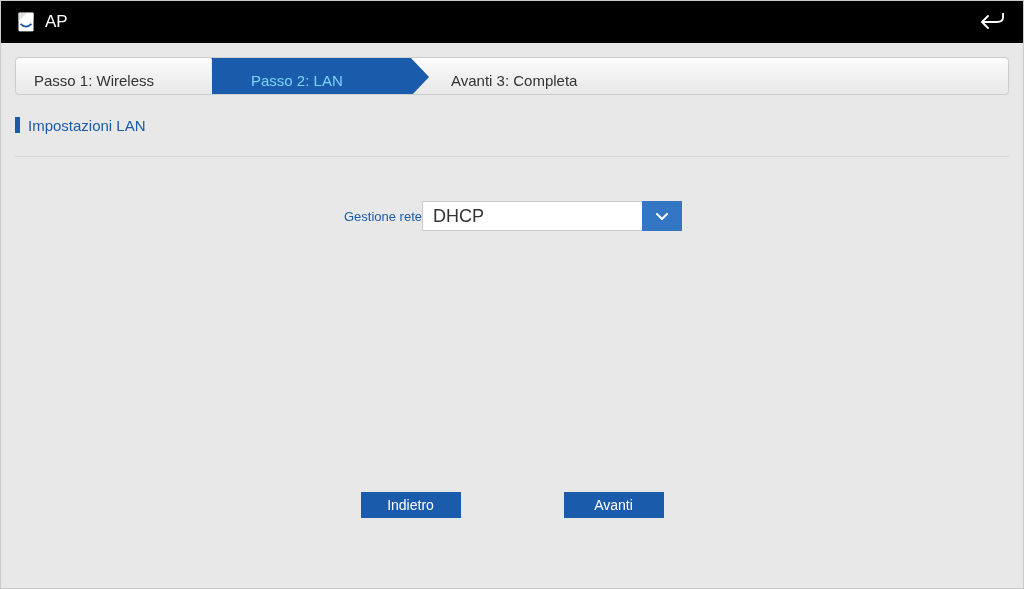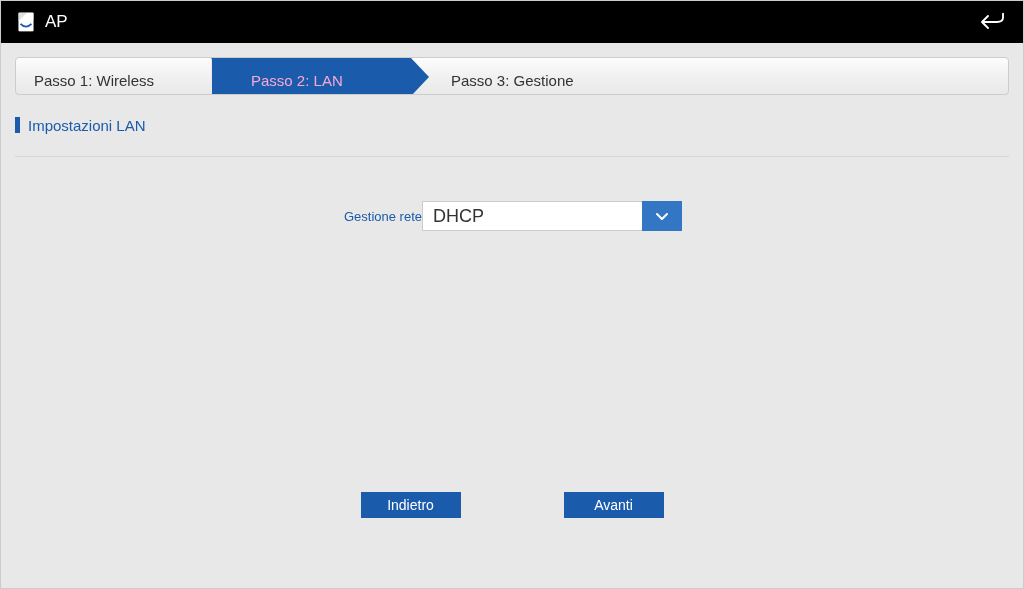--- a/index.html
+++ b/index.html
@@ -76,21 +76,21 @@
       position: relative;
       height: 100%;
       display: flex;
       align-items: center;
       padding: 8px 30px 0 22px;
       font-size: 15px;
       color: #333;
     }
     .step.active {
       background: #1a5bab;
-      color: #f9a8d4;
+      color: #7dd3fc;
     }
     .step-arrow {
       position: absolute;
       right: -18px;
       top: 0;
       width: 0;
       height: 0;
       border-top: 19px solid transparent;
       border-bottom: 19px solid transparent;
       z-index: 2;
@@ -236,21 +236,21 @@
     <div class="stepper">
       <div class="step step1">
         <span>Passo 1: Wireless</span>
         <div class="step-arrow"></div>
       </div>
       <div class="step step2 active">
         <span>Passo 2:  LAN</span>
         <div class="step-arrow"></div>
       </div>
       <div class="step step3">
-        <span>Passo 3: Gestione</span>
+        <span>Avanti 3: Completa</span>
       </div>
     </div>
 
     <div class="section-header">
       <div class="section-marker"></div>
       <div class="section-title">Impostazioni LAN</div>
     </div>
 
     <div class="form-row">
       <div class="form-label">Gestione rete</div>

